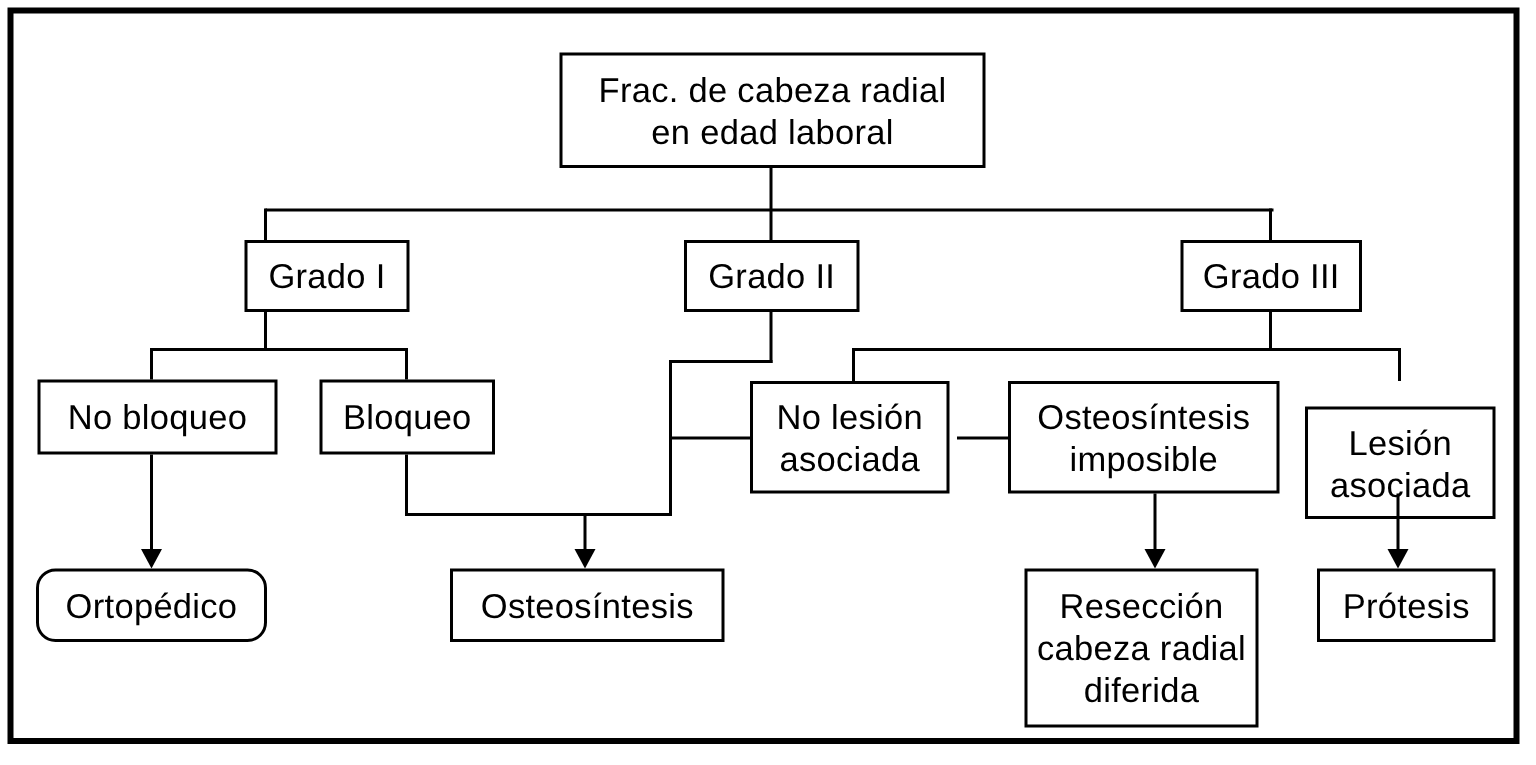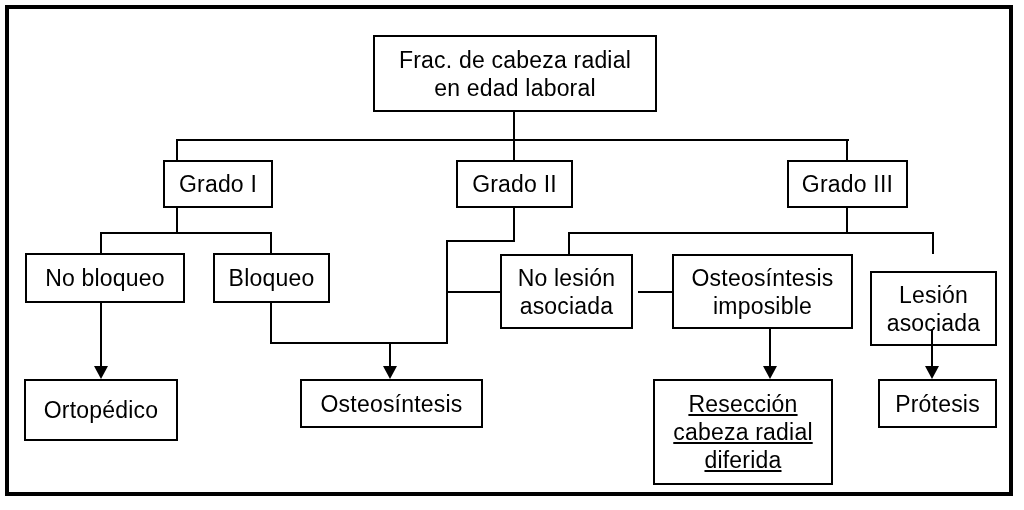--- a/index.html
+++ b/index.html
@@ -76,23 +76,23 @@
 
   <div class="node" style="left:213px; top:253px; width:117px; height:50px;">Bloqueo</div>
   <div class="node" style="left:25px;  top:253px; width:160px; height:50px;">No bloqueo</div>
   <div class="node" style="left:500px; top:254px; width:133px; height:75px;">No lesión
 asociada</div>
   <div class="node" style="left:672px; top:254px; width:181px; height:75px;">Osteosíntesis
 imposible</div>
   <div class="node" style="left:870px; top:254px; width:127px; height:75px;margin-top:17px;">Lesión
 asociada</div>
 
-  <div class="node" style="left:24px;  top:379px; width:154px; height:62px;">Ortopédico</div>
+  <div class="node" style="left:24px;  top:379px; width:154px; height:49px;border-radius:13px;">Ortopédico</div>
   <div class="node" style="left:300px; top:379px; width:183px; height:49px;">Osteosíntesis</div>
-  <div class="node" style="left:653px; top:379px; width:180px; height:106px;text-decoration:underline;">Resección
+  <div class="node" style="left:683px; top:379px; width:156px; height:106px;">Resección
 cabeza radial
 diferida</div>
   <div class="node" style="left:878px; top:379px; width:119px; height:49px;">Prótesis</div>
 
   <div class="v" style="left:513px; top:111px; height:50px;"></div>
   <div class="h" style="left:177px; top:139px; width:672px;"></div>
   <div class="v" style="left:176px; top:139px; height:22px;"></div>
   <div class="v" style="left:846px; top:139px; height:22px;"></div>
 
   <div class="v" style="left:176px; top:208px; height:26px;"></div>

